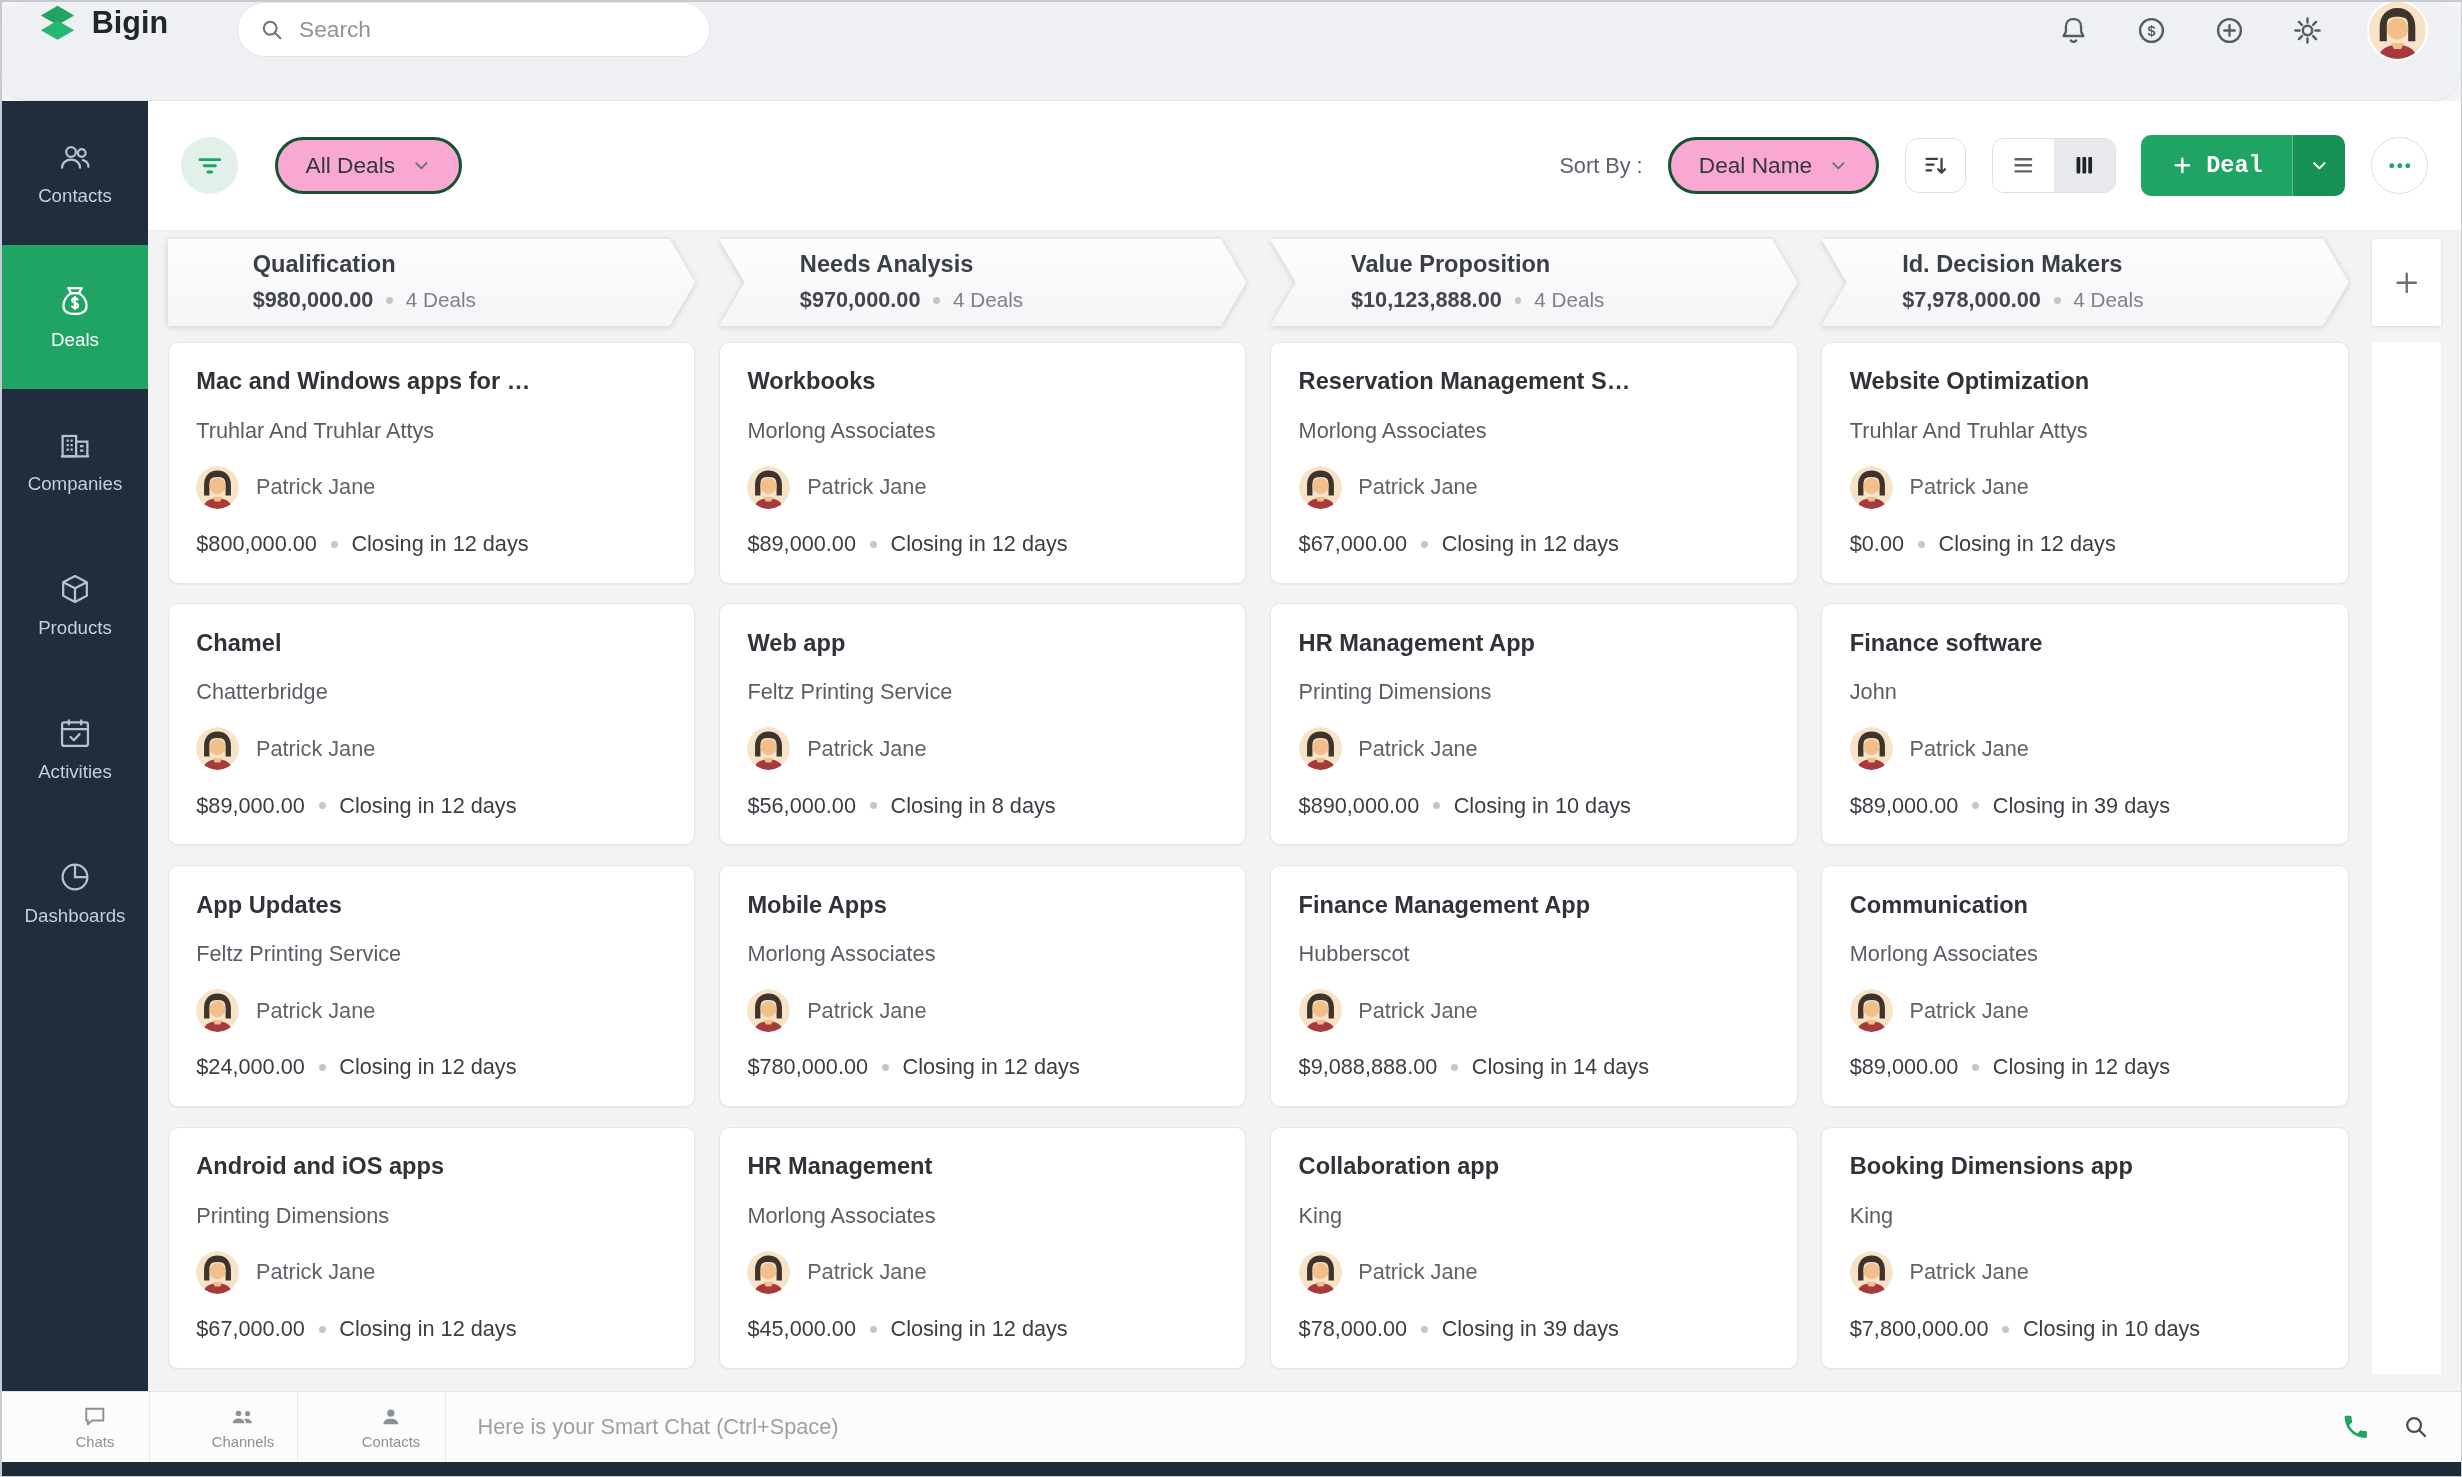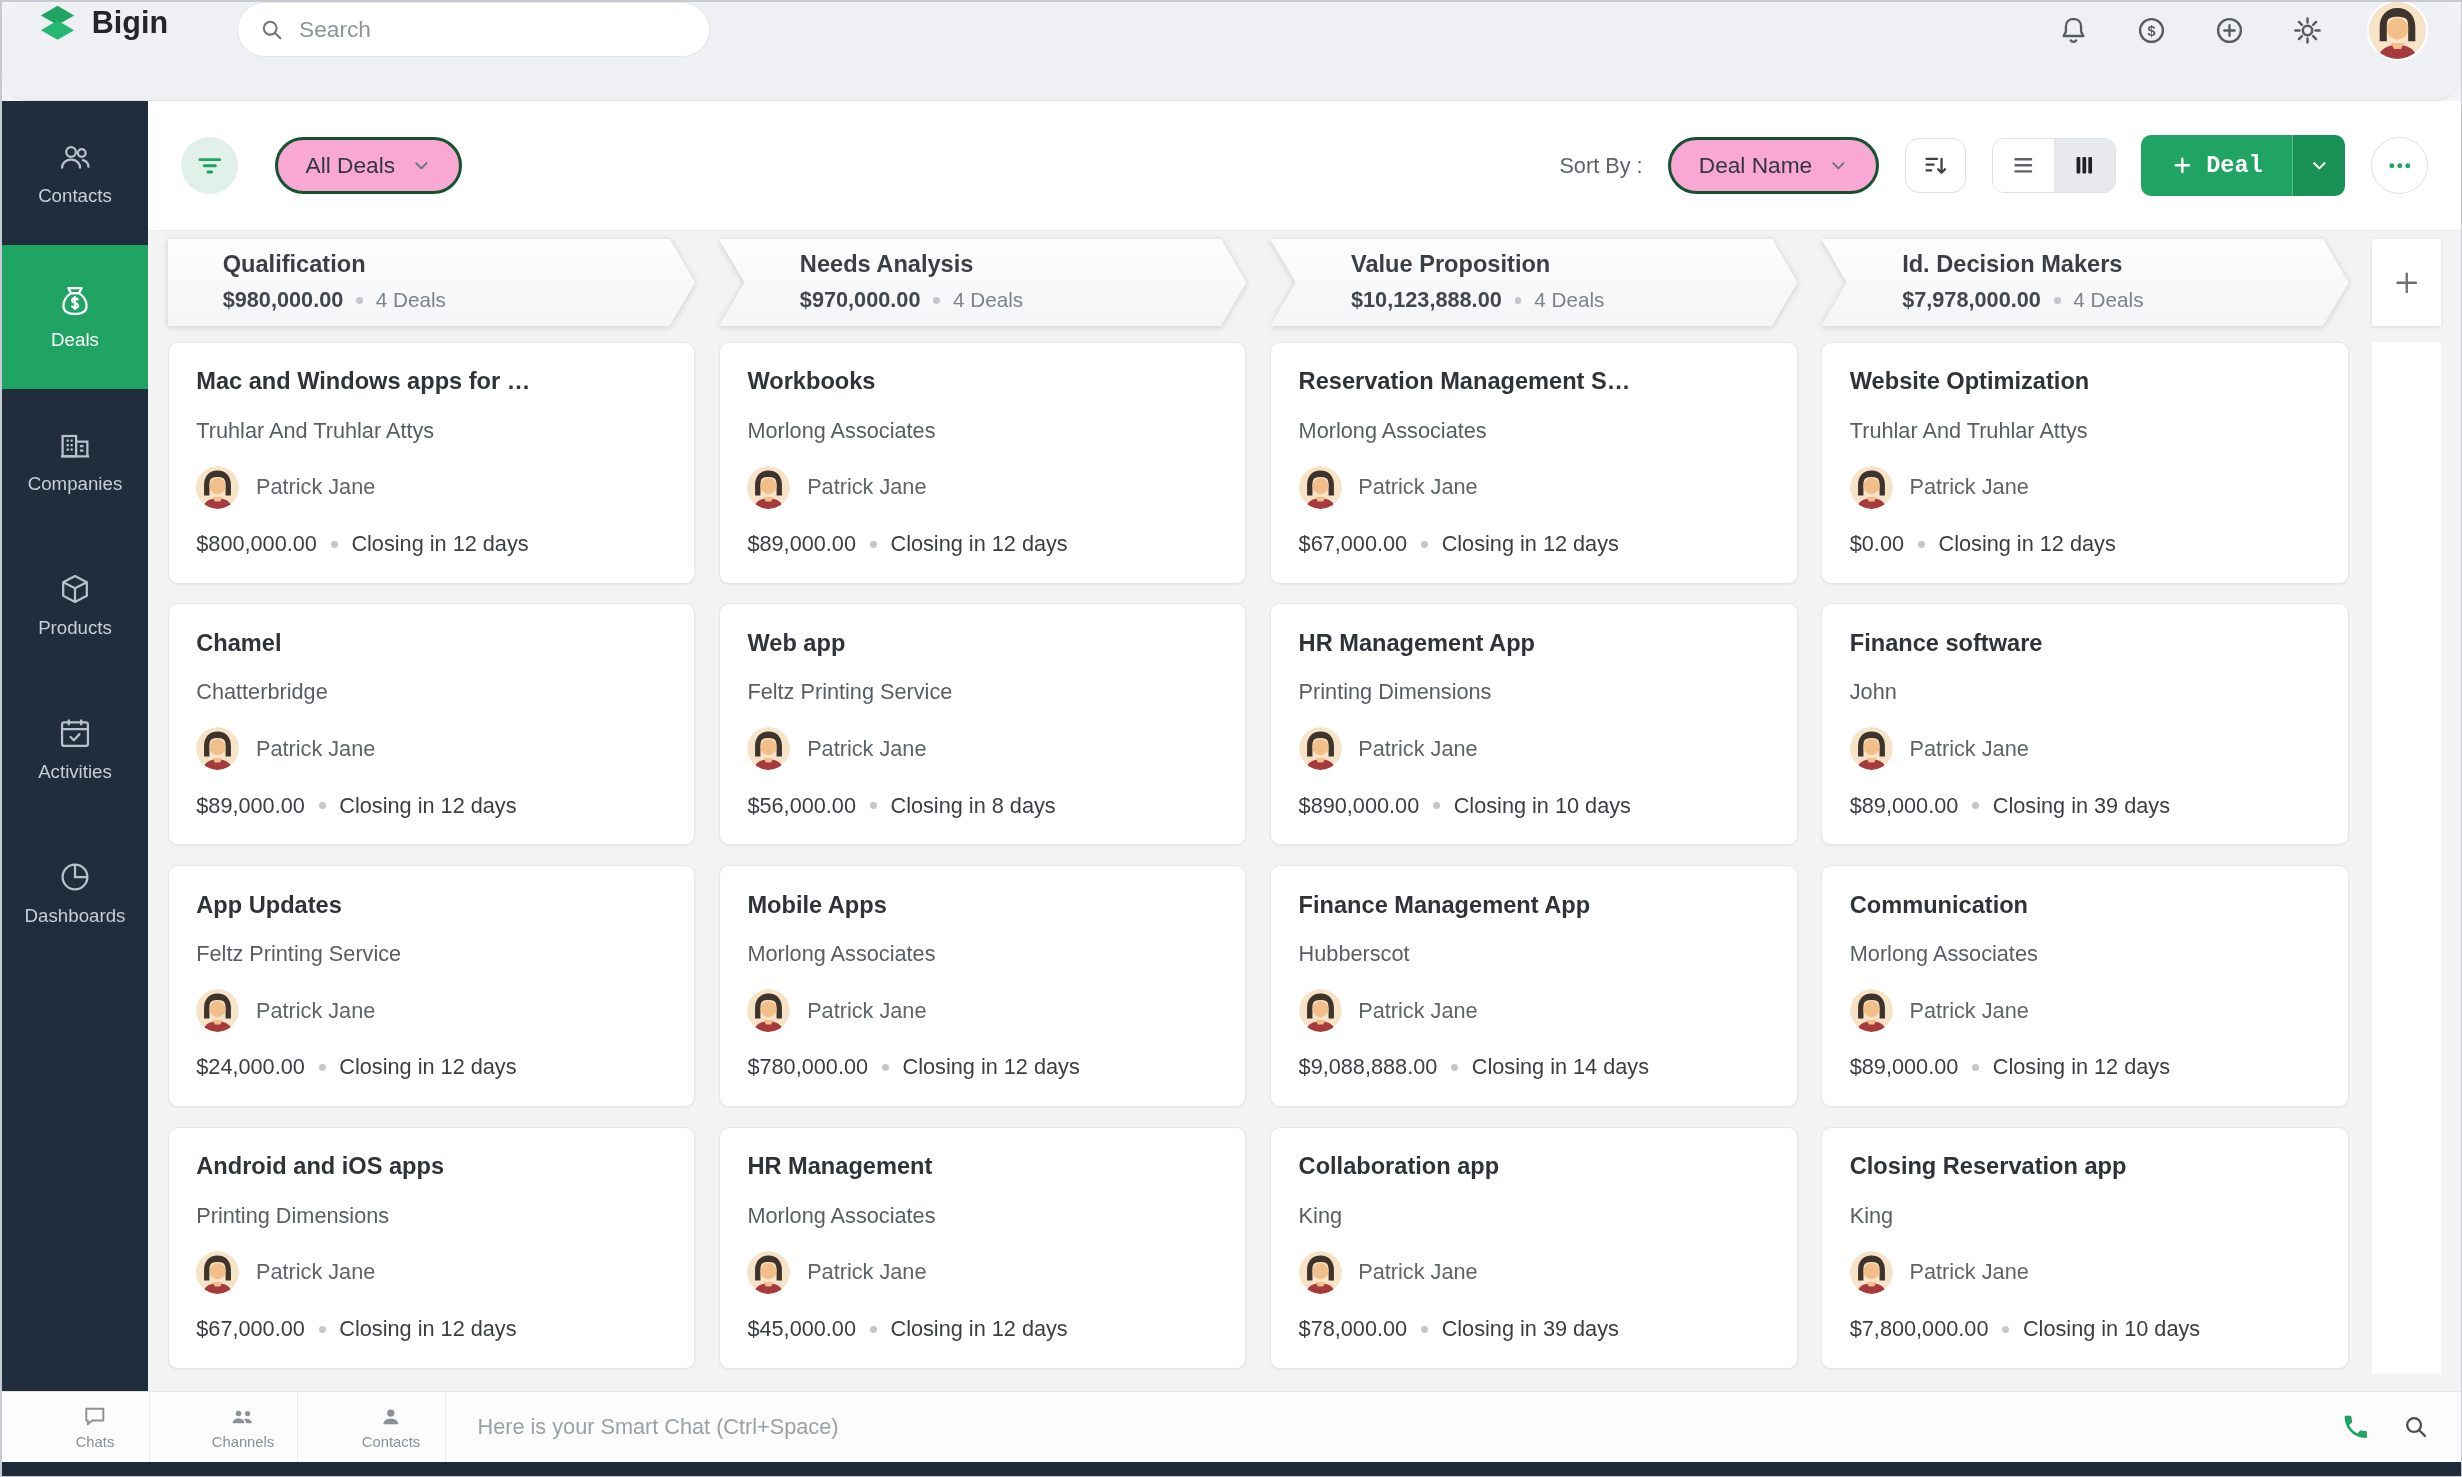--- a/index.html
+++ b/index.html
@@ -52,21 +52,21 @@
   .deal-btn { height:61px; border:none; background:#1fa463; color:#fff; border-radius:9.9px 0 0 9.9px; display:flex; align-items:center; gap:12.8px; padding:0 29.6px; font-size:23.6px; font-weight:bold; cursor:pointer; font-family:Liberation Mono, monospace; }
   .deal-btn svg { width:22.7px; height:22.7px; }
   .deal-caret { height:61px; width:53px; border:none; border-left:1px solid rgba(255,255,255,.35); background:#179154; color:#fff; border-radius:0 9.9px 9.9px 0; display:flex; align-items:center; justify-content:center; cursor:pointer; }
   .deal-caret svg { width:20.7px; height:20.7px; }
   .more-btn { width:57px; height:57px; border-radius:50%; border:1px solid #dcdfe3; background:#fff; color:#1fa463; display:flex; align-items:center; justify-content:center; cursor:pointer; }
   .more-btn svg { width:29.6px; height:29.6px; }
 
   
   .stage-row { flex:0 0 102px; display:grid; grid-template-columns:repeat(4,1fr) 69px; gap:23.6px; padding:7.9px 19.7px; align-items:stretch; }
   .stage-wrap { filter:drop-shadow(0 1px 3px rgba(0,0,0,.16)); }
-  .stage { height:87px; background:linear-gradient(#fdfdfe,#f5f5f7); display:flex; flex-direction:column; justify-content:center; gap:8.9px; padding-left:55px; cursor:pointer;
+  .stage { height:87px; background:linear-gradient(#fdfdfe,#f5f5f7); display:flex; flex-direction:column; justify-content:center; gap:8.9px; padding-left:85px; cursor:pointer;
            clip-path:polygon(0 0, calc(100% - 25.6px) 0, 100% 50%, calc(100% - 25.6px) 100%, 0 100%); }
   .stage.notched { padding-left:81px;
            clip-path:polygon(0 0, calc(100% - 25.6px) 0, 100% 50%, calc(100% - 25.6px) 100%, 0 100%, 25.6px 50%); }
   .stage-title { font-size:23.6px; font-weight:bold; color:#3a3e45; }
   .stage-meta { display:flex; align-items:center; gap:12.8px; }
   .stage-amount { font-size:21.7px; font-weight:bold; color:#42464d; }
   .stage-count { font-size:20.7px; color:#7c828a; }
   .meta-dot, .f-dot { width:6.9px; height:6.9px; border-radius:50%; background:#c3c7cc; display:inline-block; }
   .add-stage { height:87px; background:#fff; display:flex; align-items:center; justify-content:center; color:#6b7076; cursor:pointer; box-shadow:0 1px 3px rgba(0,0,0,.12); }
   .add-stage svg { width:31.5px; height:31.5px; }
@@ -596,21 +596,21 @@
                 </svg>
               <span class="owner-name">Patrick Jane</span>
             </div>
             <div class="card-footer">
               <span>$89,000.00</span>
               <span class="f-dot"></span>
               <span>Closing in 12 days</span>
             </div>
           </div>
           <div class="card">
-            <div class="card-title">Closing Reservation app</div>
+            <div class="card-title">Booking Dimensions app</div>
             <div class="card-company">King</div>
             <div class="owner-row">
               <svg class="avatar" viewBox="0 0 48 48">
                   <use href="#av"></use>
                 </svg>
               <span class="owner-name">Patrick Jane</span>
             </div>
             <div class="card-footer">
               <span>$7,800,000.00</span>
               <span class="f-dot"></span>

